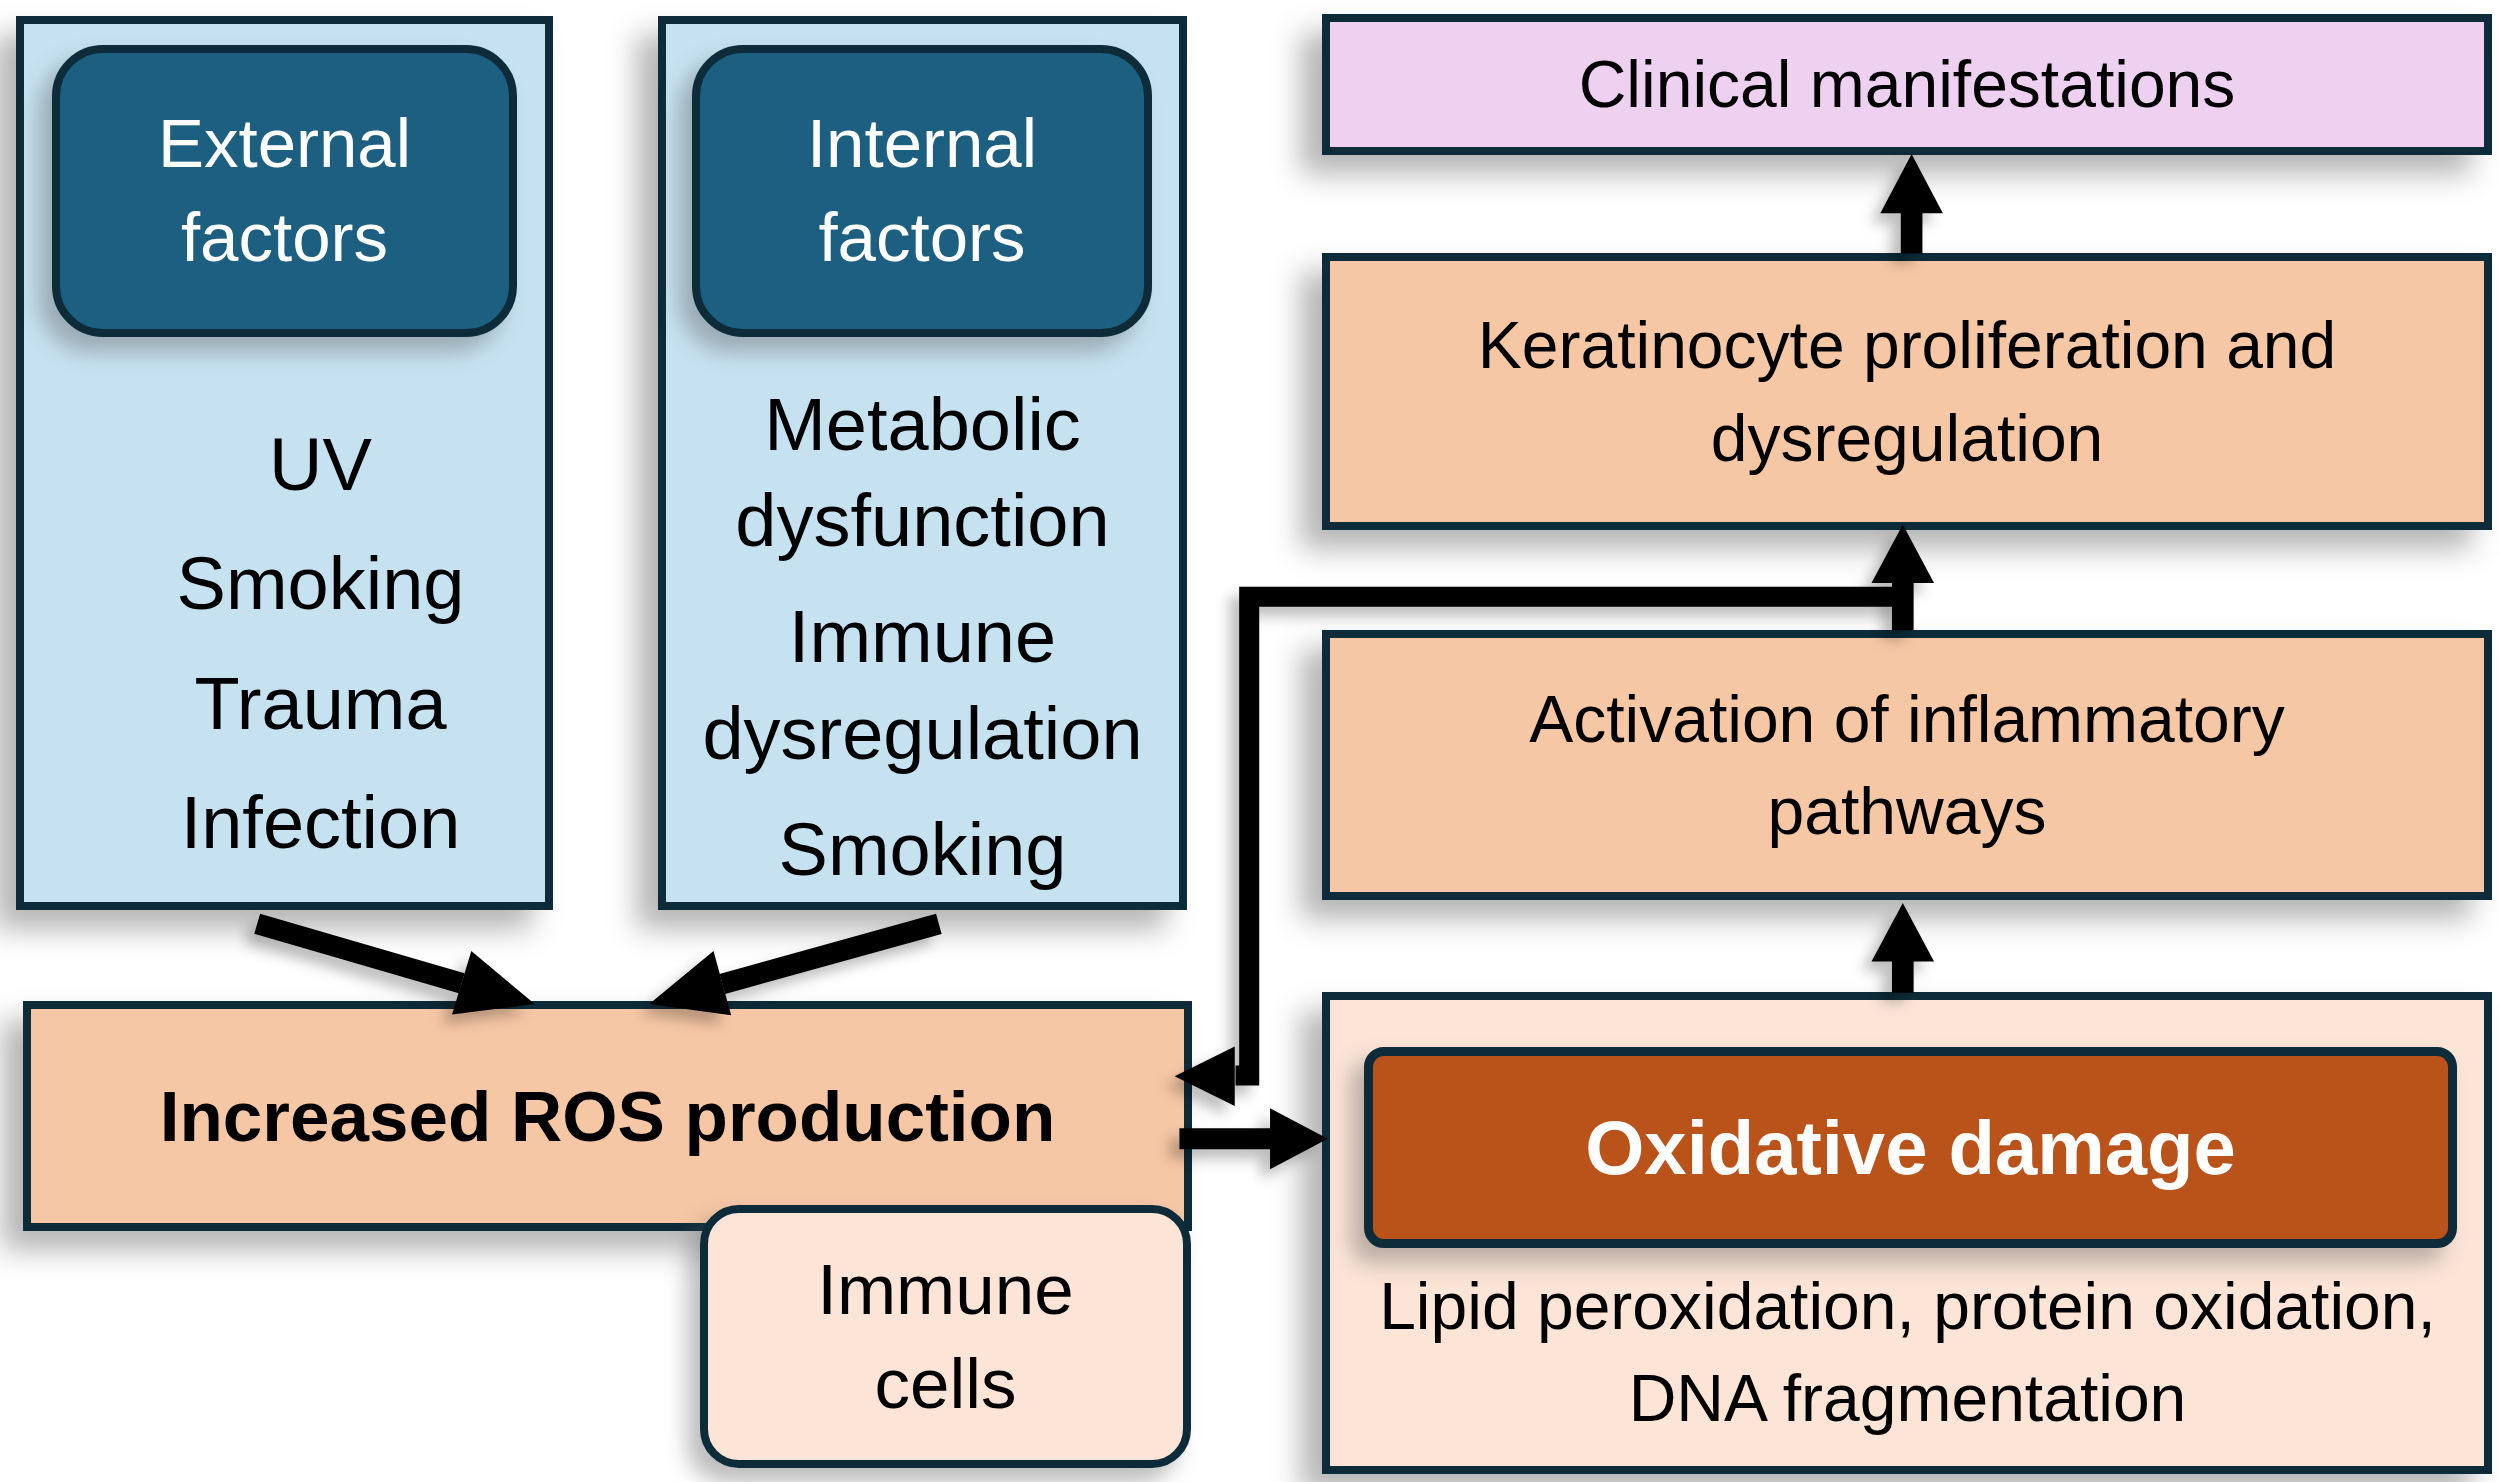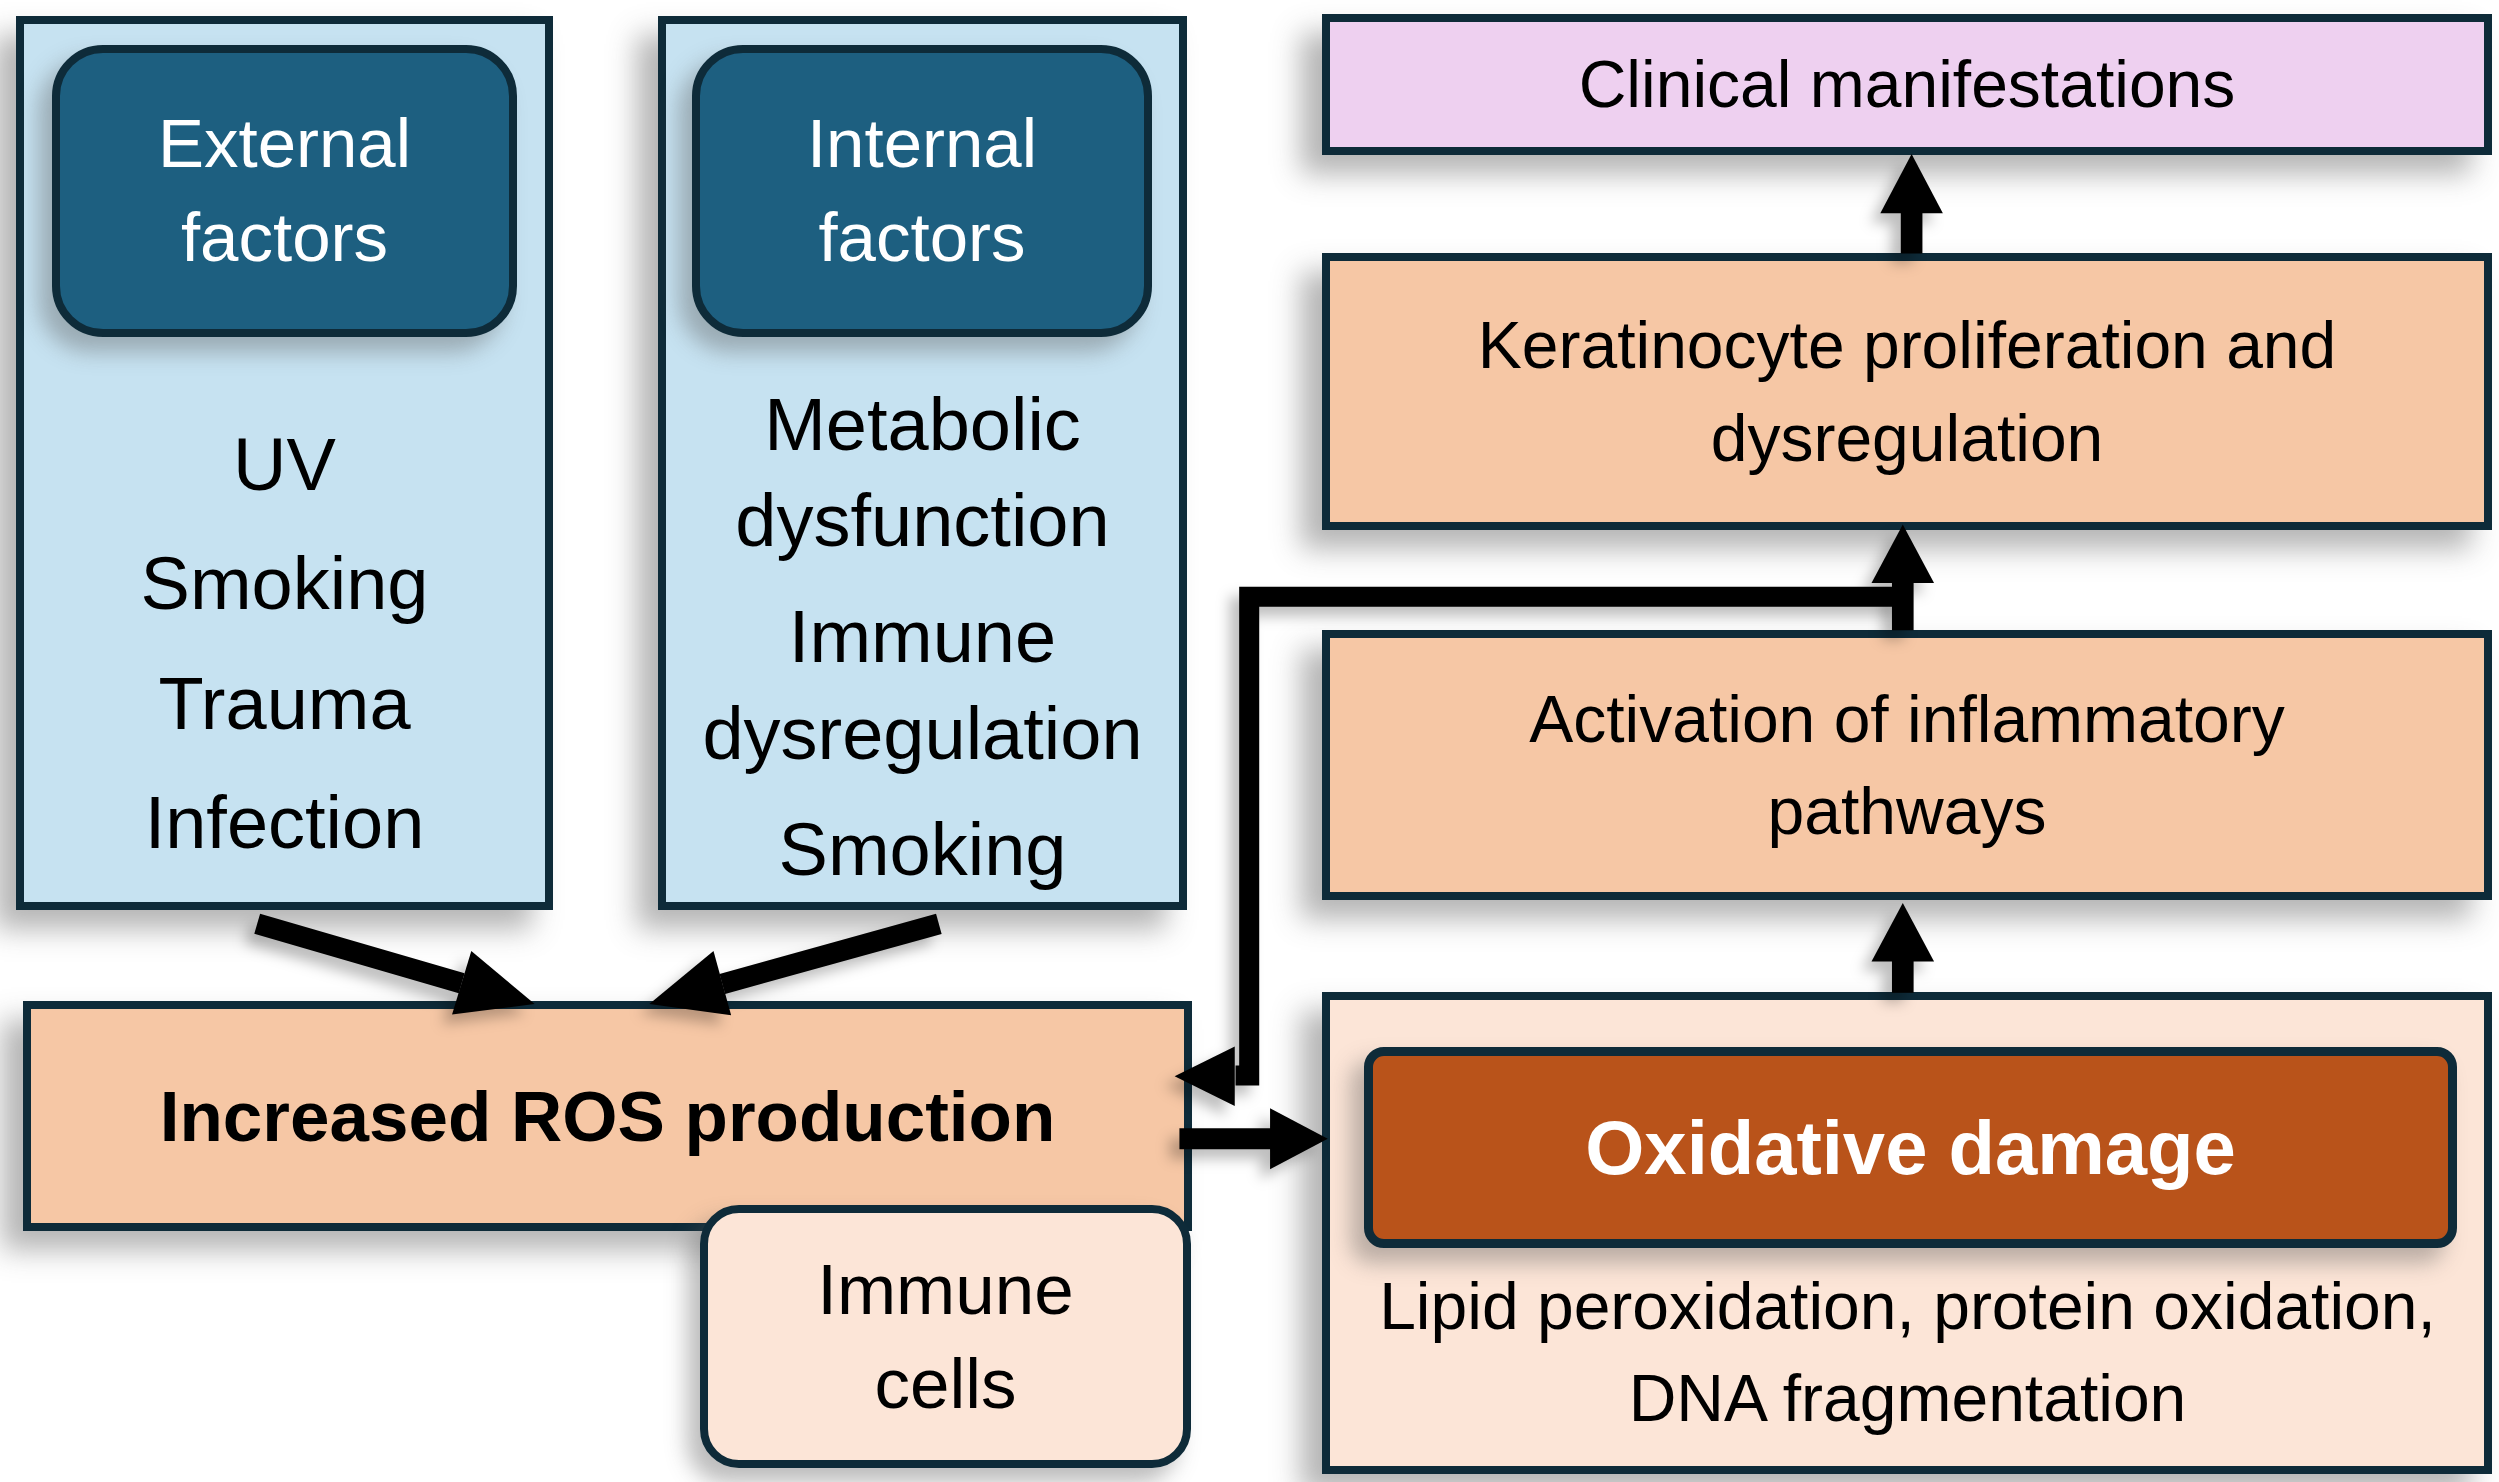--- a/index.html
+++ b/index.html
@@ -38,21 +38,21 @@
 </style>
 </head>
 <body>
 
 <div class="canvas">
 
   <div class="box factor-box shadow" style="left:16px;top:16px;width:537px;height:894px;"></div>
   <div class="box factor-header softshadow" style="left:52px;top:45px;width:465px;height:292px;">
     <span class="inner">External factors</span>
   </div>
-  <div class="factor-list" style="left:16px;top:417px;width:537px;height:454px;">
+  <div class="factor-list" style="left:16px;top:417px;width:537px;height:454px;padding-left:36px;">
     <div class="factor-item">UV</div>
     <div class="factor-item">Smoking</div>
     <div class="factor-item">Trauma</div>
     <div class="factor-item">Infection</div>
   </div>
 
   <div class="box factor-box shadow" style="left:658px;top:16px;width:529px;height:894px;"></div>
   <div class="box factor-header softshadow" style="left:692px;top:45px;width:460px;height:292px;">
     <span class="inner">Internal factors</span>
   </div>

